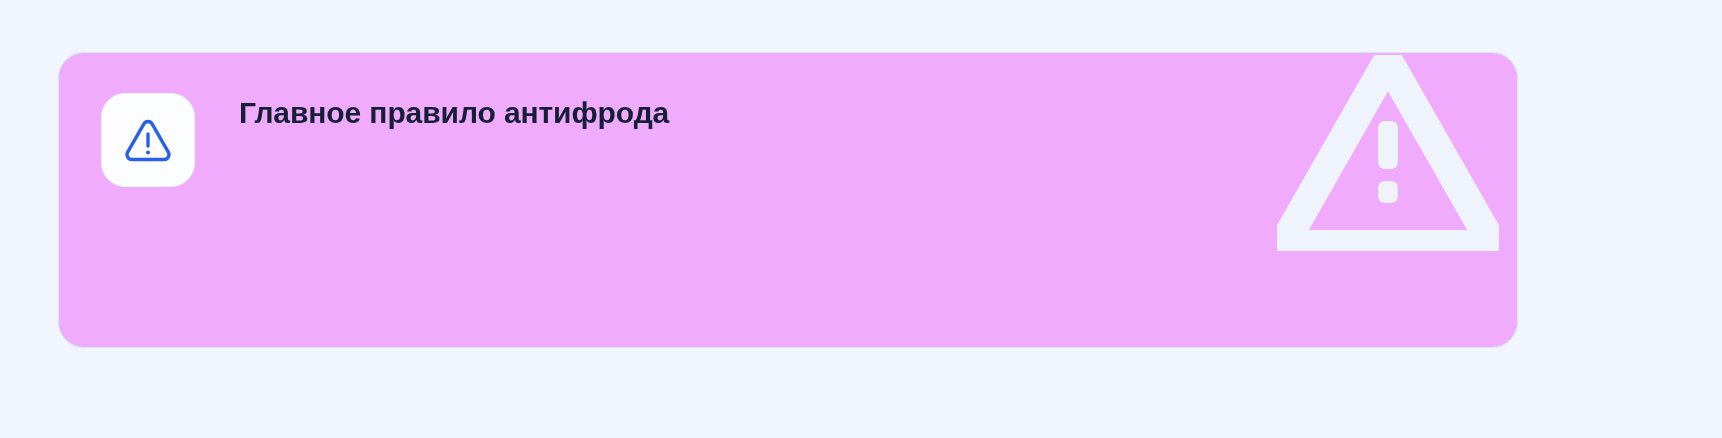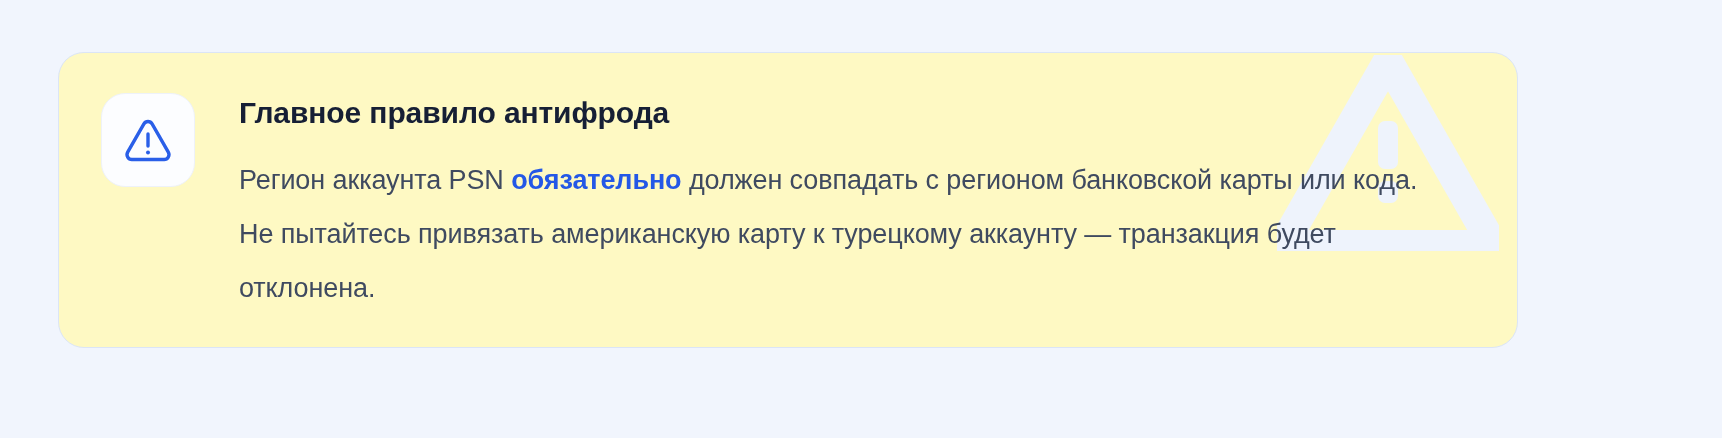--- a/index.html
+++ b/index.html
@@ -22,21 +22,21 @@
   }
 
   
   .alert-card {
     position: absolute;
     left: 58px;
     top: 52px;
     width: 1460px;
     height: 296px;
     box-sizing: border-box;
-    background: #fef9c3;
+    background: #f0abfc;
     border: 1.5px solid #dbe5f6;
     border-radius: 26px;
     overflow: hidden;
   }
 
   
   .watermark {
     position: absolute;
     right: 18px;
     top: 2px;
@@ -125,19 +125,18 @@
             <path d="M27 8.5 C28.7 8.5 30.2 9.4 31.1 10.9 L47.3 39.2 C48.2 40.8 48.2 42.6 47.3 44.1 C46.4 45.6 44.9 46.5 43.2 46.5 L10.8 46.5 C9.1 46.5 7.6 45.6 6.7 44.1 C5.8 42.6 5.8 40.8 6.7 39.2 L22.9 10.9 C23.8 9.4 25.3 8.5 27 8.5 Z" fill="none" stroke="#2a5fe8" stroke-width="3.4" stroke-linejoin="round"></path>
             <line x1="27" y1="21" x2="27" y2="33" stroke="#2a5fe8" stroke-width="3.4" stroke-linecap="round"></line>
             <circle cx="27" cy="39.4" r="2" fill="#2a5fe8"></circle>
           </svg>
         </span>
       </div>
 
       <div class="text-col">
         <h2 class="alert-title">Главное правило антифрода</h2>
 
-        <p class="alert-body"><span>Регион аккаунта PSN </span><span class="emph">обязательно</span><span> должен совпадать с регионом банковской карты или кода. Не пытайтесь привязать американскую карту к турецкому аккаунту — транзакция будет отклонена.</span></p>
       </div>
 
     </div>
   </section>
 
 </div>
 
 </body></html>

